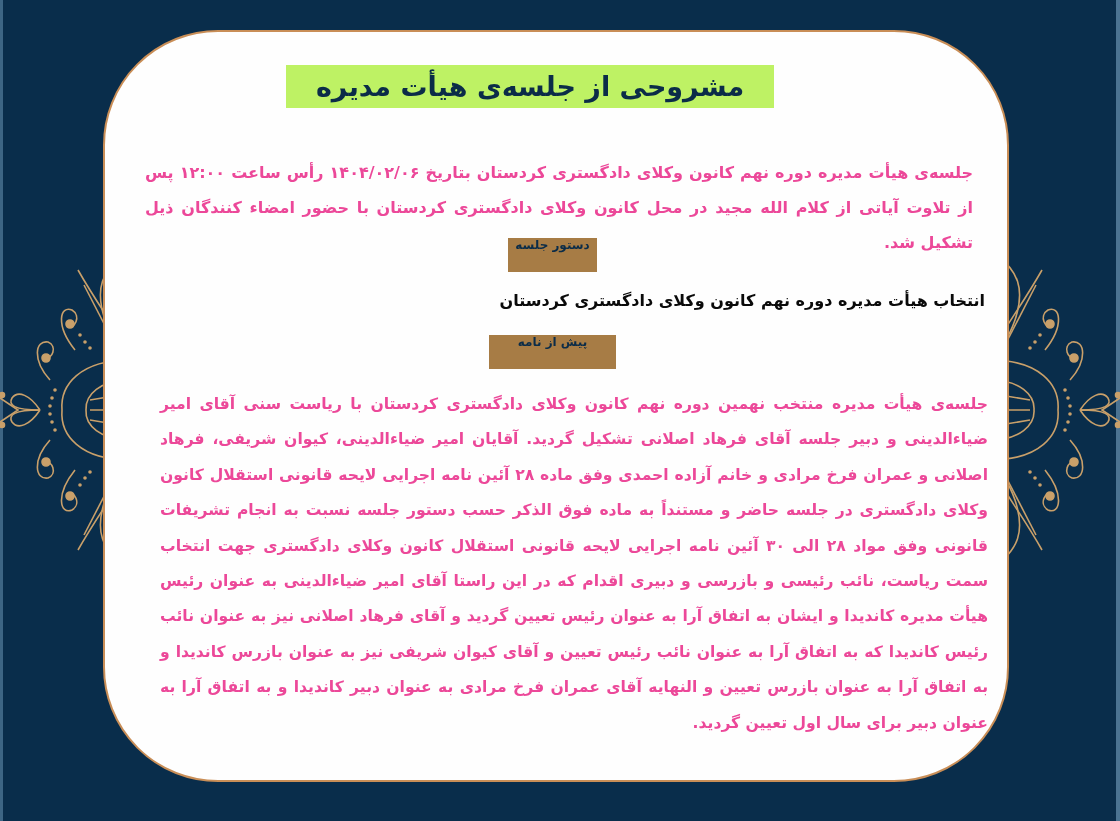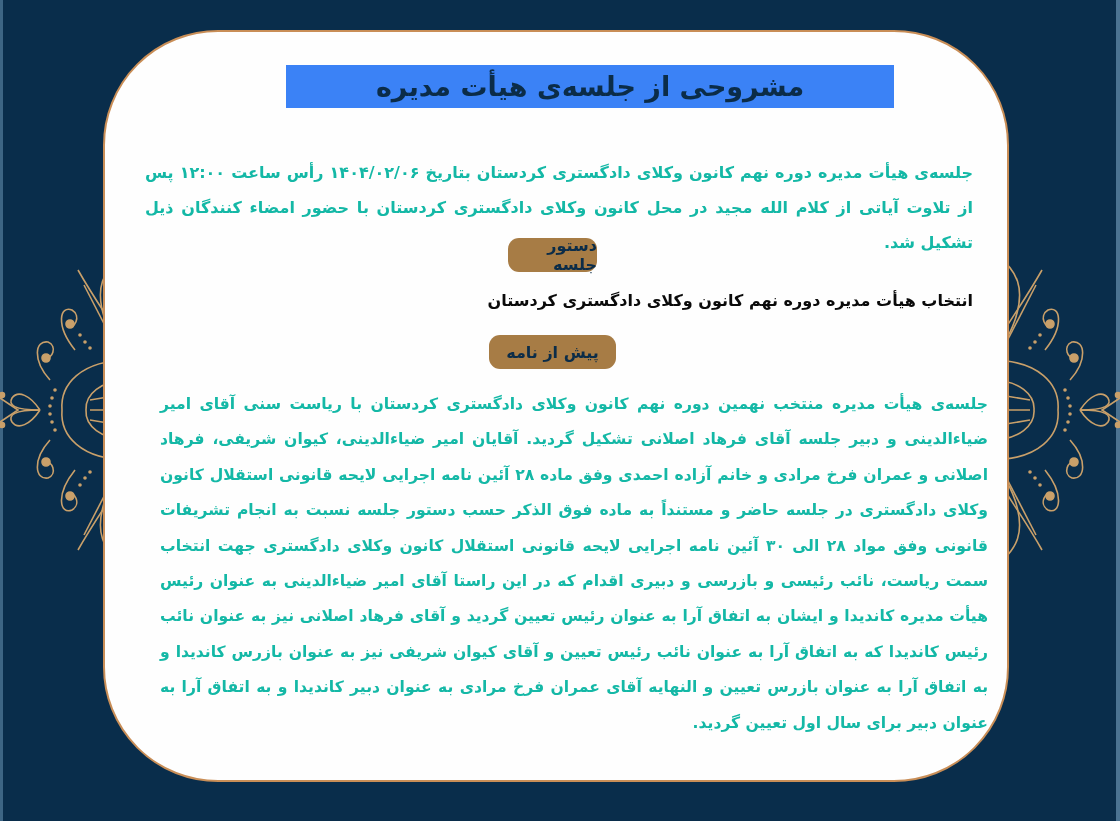--- a/index.html
+++ b/index.html
@@ -43,77 +43,76 @@
       height: 752px;
       background: #fefefe;
       border: 2px solid #c98e57;
       border-radius: 115px;
       box-sizing: border-box;
     }
     .title-bar {
       position: absolute;
       left: 286px;
       top: 65px;
-      width: 608px;
+      width: 488px;
       height: 43px;
-      background: #3b82f6;
+      background: #bef264;
       display: flex;
       align-items: center;
       justify-content: center;
     }
     .title-text {
       color: #0b2c48;
       font-weight: bold;
       font-size: 27px;
       direction: rtl;
       font-family: "DejaVu Sans", sans-serif;
     }
     .para {
       position: absolute;
       direction: rtl;
       text-align: justify;
       text-align-last: right;
-      color: #14b8a6;
+      color: #ec4899;
       font-weight: bold;
       font-family: "DejaVu Sans", sans-serif;
     }
     .intro {
       left: 145px;
       top: 155px;
       width: 828px;
       font-size: 16px;
       line-height: 35px;
     }
     .badge {
       position: absolute;
       background: #a77c45;
       display: flex;
-      align-items: center;
+      align-items: flex-start;
       justify-content: center;
       color: #0b2c48;
       font-weight: bold;
       direction: rtl;
-      font-size: 16px;
-      border-radius: 11px;
+      font-size: 12px;
     }
     .badge-agenda {
       left: 508px;
       top: 238px;
       width: 89px;
       height: 34px;
     }
     .badge-preagenda {
       left: 489px;
       top: 335px;
       width: 127px;
       height: 34px;
     }
     .agenda-item {
       position: absolute;
-      left: 400px;
+      left: 412px;
       top: 286px;
       width: 573px;
       direction: rtl;
       text-align: right;
       color: #0a0a0a;
       font-weight: bold;
       font-size: 16px;
       line-height: 30px;
     }
     .body-para {

